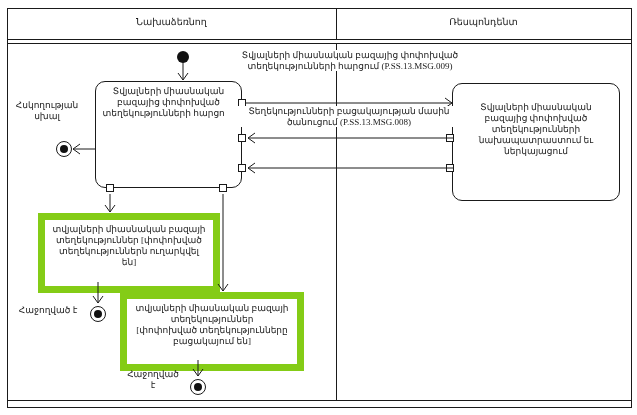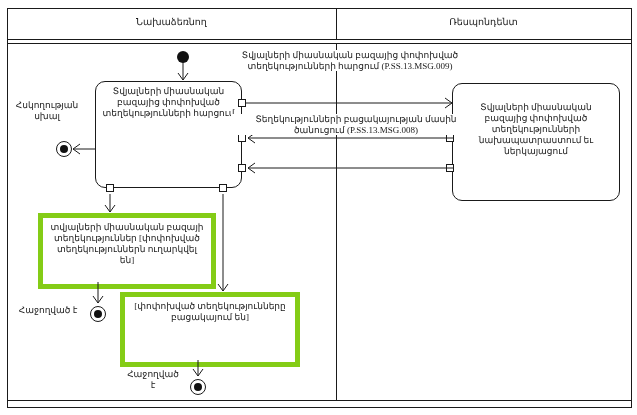--- a/index.html
+++ b/index.html
@@ -9,21 +9,21 @@
   }
   .hline{position:absolute;height:1px;background:#1a1a1a;}
   .vline{position:absolute;width:1px;background:#1a1a1a;}
   .frame{position:absolute;border:1px solid #1a1a1a;background:transparent;}
   .lane-label{position:absolute;font-size:9.5px;text-align:center;line-height:12px;}
   .node-rounded{
     position:absolute;border:1px solid #1a1a1a;border-radius:10px;background:#ffffff;
     font-size:9px;line-height:11px;text-align:center;box-sizing:content-box;
   }
   .node-rect{
-    position:absolute;border:5px solid #84cc16;background:#ffffff;
+    position:absolute;border:7px solid #84cc16;background:#ffffff;
     font-size:9px;line-height:11px;text-align:center;
   }
   .node-pad{padding:4px 6px 0 6px;}
   .msg-label{
     position:absolute;background:#ffffff;font-size:9px;line-height:10.5px;text-align:center;
   }
   .ann{position:absolute;font-size:9px;line-height:10.5px;text-align:center;}
   .pin{position:absolute;width:6px;height:6px;border:1px solid #1a1a1a;background:#ffffff;}
   .initial-node{position:absolute;width:12px;height:12px;border-radius:50%;background:#111111;}
   .final-outer{position:absolute;width:14px;height:14px;border:1px solid #1a1a1a;border-radius:50%;background:#ffffff;}
@@ -75,21 +75,21 @@
   <svg style="left:246px;top:132px;" width="208" height="12">
     <line x1="2" y1="6" x2="208" y2="6"></line>
       <path d="M9,1 L2,6 L9,11"></path>
   </svg>
   <svg style="left:246px;top:162px;" width="208" height="12">
     <line x1="2" y1="6" x2="208" y2="6"></line>
       <path d="M9,1 L2,6 L9,11"></path>
   </svg>
 
   <div class="msg-label" style="left:235px;top:50px;width:230px;">Տվյալների միասնական բազայից փոփոխված տեղեկությունների հարցում (P.SS.13.MSG.009)</div>
-  <div class="msg-label" style="left:231px;top:106px;width:250px;margin-top:8px;">Տեղեկությունների բացակայության մասին ծանուցում (P.SS.13.MSG.008)</div>
+  <div class="msg-label" style="left:224px;top:106px;width:250px;">Տեղեկությունների բացակայության մասին ծանուցում (P.SS.13.MSG.008)</div>
 
   <div class="ann" style="left:5px;top:88px;width:84px;margin-top:12px;">Հսկողության սխալ</div>
   <svg style="left:70px;top:143px;" width="26" height="12">
     <line x1="3" y1="6" x2="26" y2="6"></line>
       <path d="M10,1 L3,6 L10,11"></path>
   </svg>
   <div class="final-outer" style="left:56px;top:141px;">
     <div class="final-inner"></div>
   </div>
 
@@ -108,20 +108,21 @@
   <div class="ann" style="left:18px;top:305px;width:60px;">Հաջողված է</div>
   <div class="final-outer" style="left:90px;top:306px;">
     <div class="final-inner"></div>
   </div>
 
   <svg style="left:217px;top:194px;" width="12" height="100">
     <line x1="6" y1="0" x2="6" y2="97"></line>
       <path d="M1,90 L6,97 L11,90"></path>
   </svg>
   <div class="node-rect node-pad" style="left:120px;top:292px;width:158px;height:61px;">
+    <span style="display:block;">տվյալների միասնական բազայի տեղեկություններ</span>
     <span style="display:block;">[փոփոխված տեղեկությունները բացակայում են]</span>
   </div>
 
   <svg style="left:192px;top:360px;" width="12" height="19">
     <line x1="6" y1="0" x2="6" y2="16"></line>
       <path d="M1,9 L6,16 L11,9"></path>
   </svg>
   <div class="ann" style="left:124px;top:369px;width:58px;">Հաջողված է</div>
   <div class="final-outer" style="left:190px;top:379px;">
     <div class="final-inner"></div>

